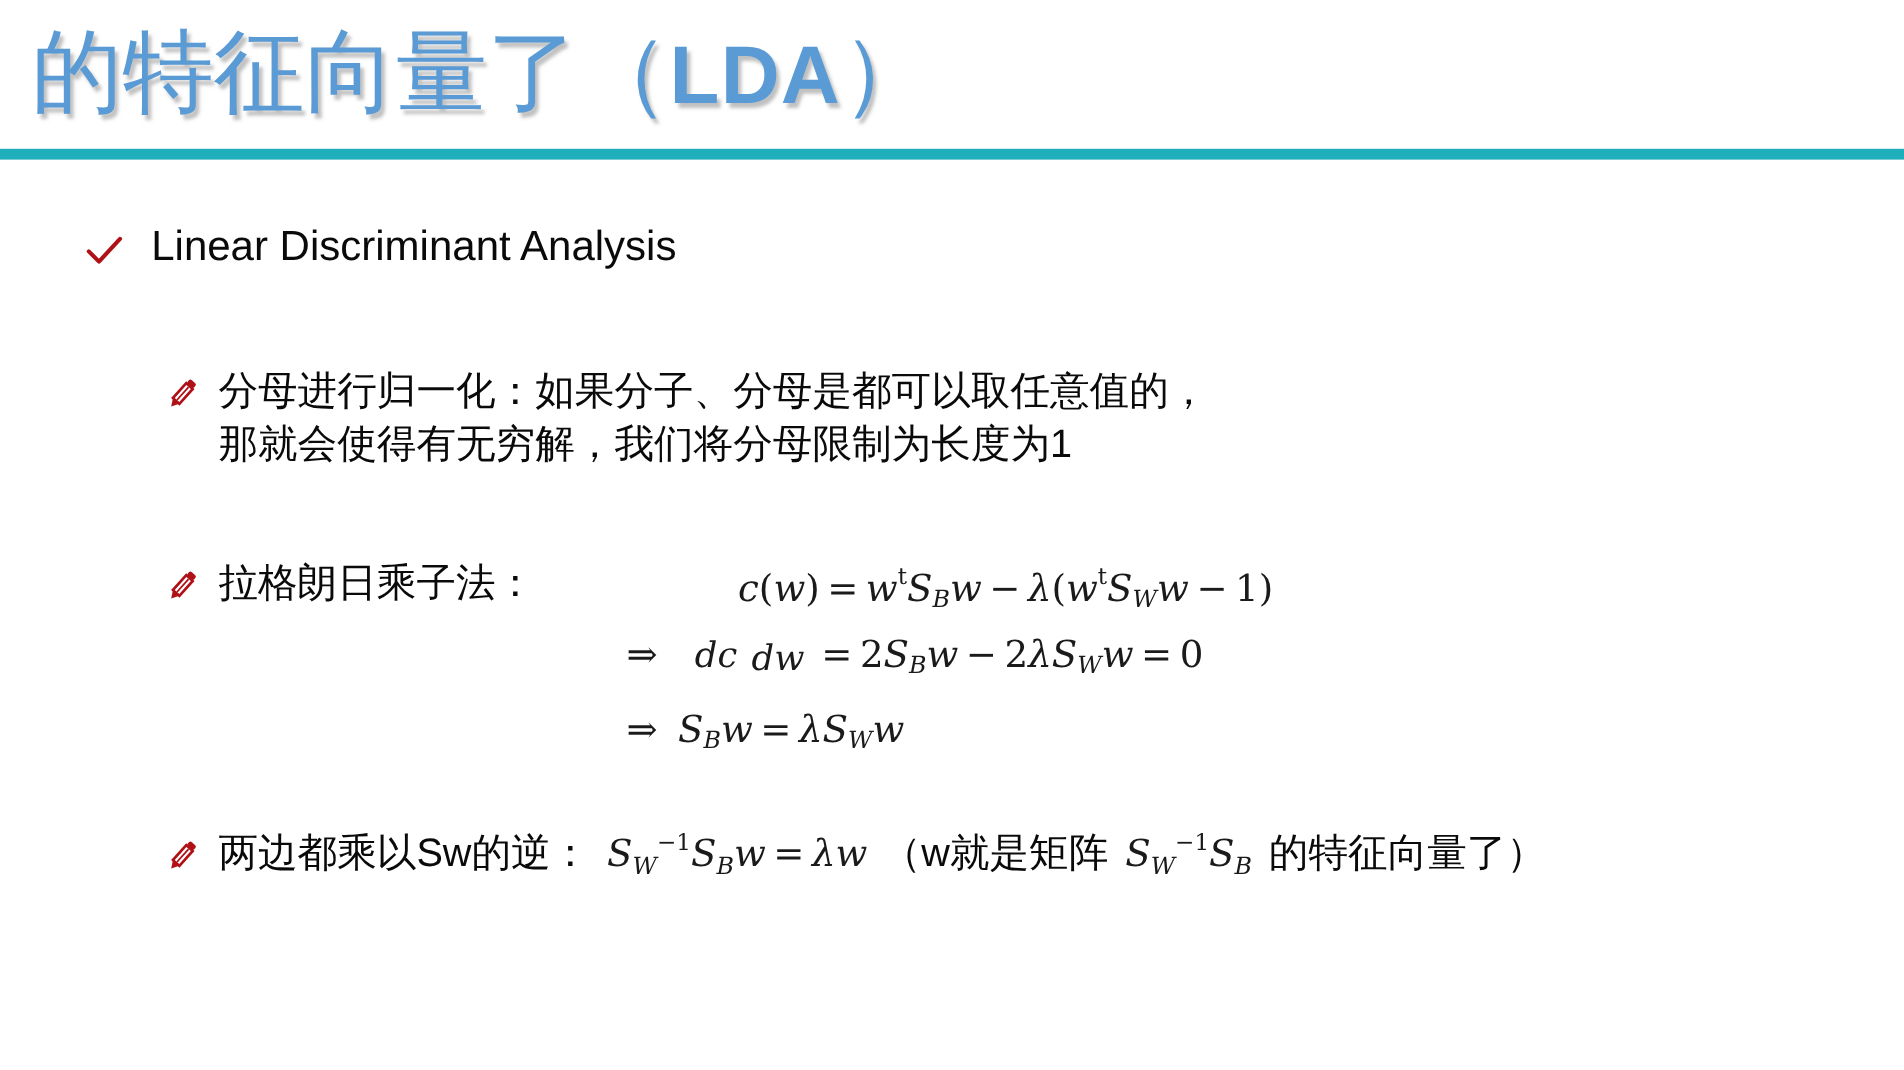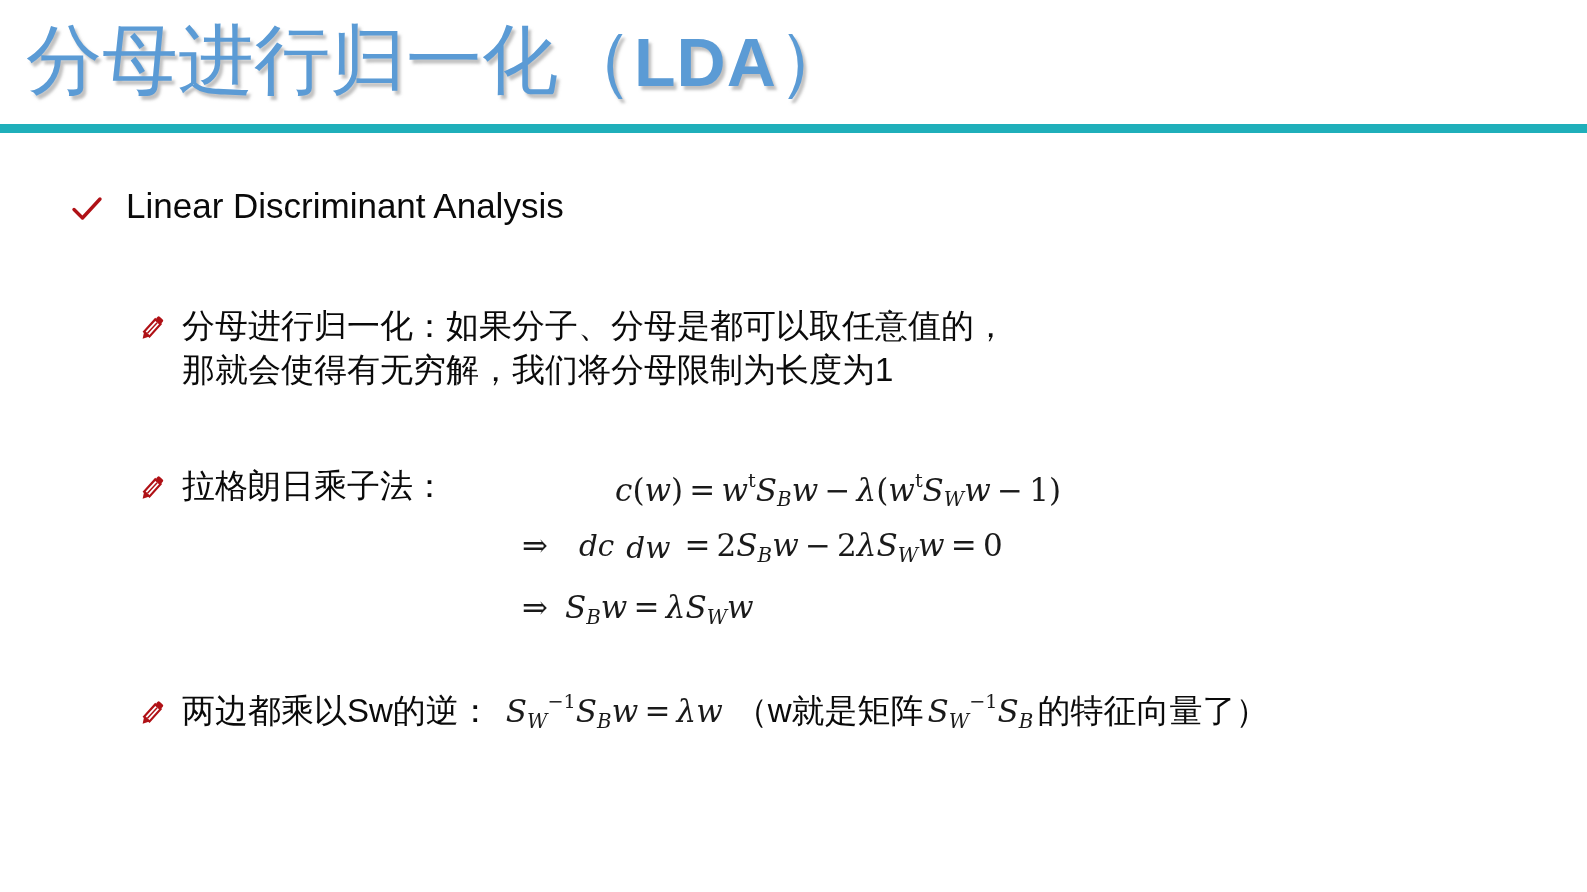--- a/index.html
+++ b/index.html
@@ -183,29 +183,29 @@
   }
 
   .paren-note {
     font-family: "Liberation Sans", sans-serif;
     font-size: 33px;
     color: #0a0a0a;
     white-space: nowrap;
     display: flex;
     align-items: baseline;
   }
-  .paren-note .math { font-size: 31px; margin: 0 4px; }
+  .paren-note .math { font-size: 31px; margin: 0 14px; }
 </style>
 </head>
 <body>
 
 <div class="slide">
 
   <div class="title-area">
-    <div class="slide-title"><span>分母进行归一化（</span><span class="latin">LDA</span><span>）</span></div>
+    <div class="slide-title"><span>的特征向量了（</span><span class="latin">LDA</span><span>）</span></div>
     <div class="title-divider"></div>
   </div>
 
   <div class="body-area">
 
     <div class="bullet-l1">
       <span class="check-icon">
         <svg viewBox="0 0 34 34" width="34" height="34" aria-hidden="true">
           <path d="M4 17.5 L12.5 26 L30 7" fill="none" stroke="#B01116" stroke-width="3.4" stroke-linecap="round" stroke-linejoin="round"></path>
         </svg>

